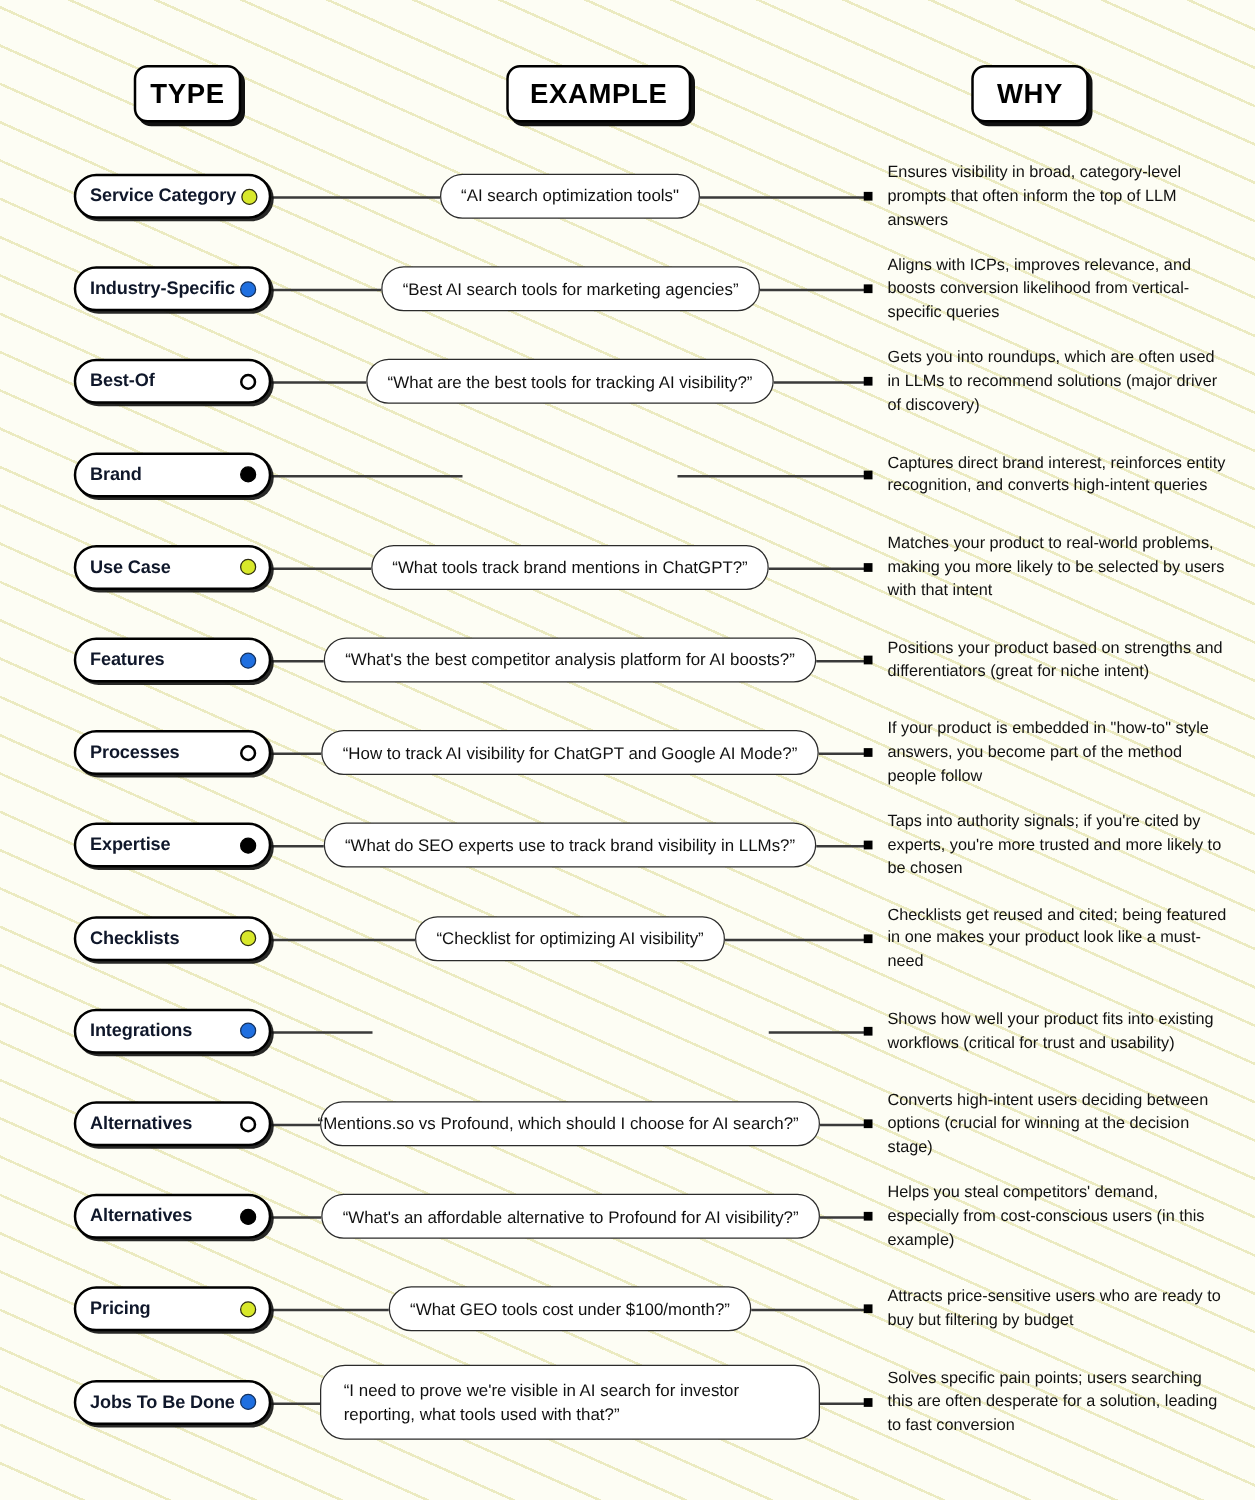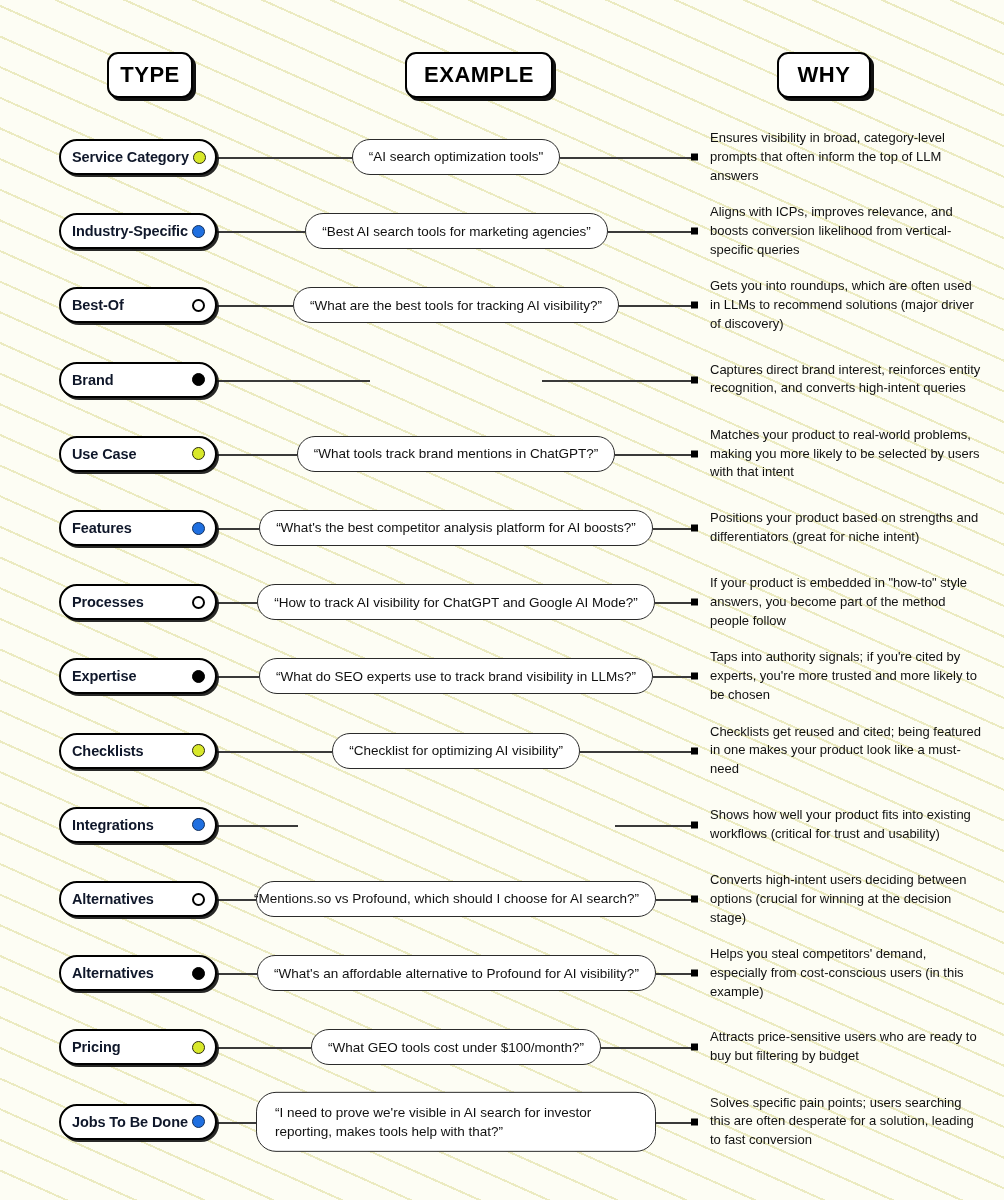--- a/index.html
+++ b/index.html
@@ -296,21 +296,21 @@
         <div class="line" style="left: 217px; width: 94px;"></div>
         <div class="line" style="left: 601px; width: 94px;"></div>
         <div class="sq" style="left: 691px;"></div>
       </div>
       <div class="row" style="top: 1084.6px;">
         <div class="type-pill">
           <span class="type-label">Jobs To Be Done</span>
           <span class="dot blue"></span>
         </div>
         <div class="ex-box two-line" style="width: 400px; left: 256px;">
-          <span class="ex-text">“I need to prove we're visible in AI search for investor reporting, makes tools help with that?”</span>
+          <span class="ex-text">“I need to prove we're visible in AI search for investor reporting, what tools used with that?”</span>
         </div>
         <div class="why">Solves specific pain points; users searching this are often desperate for a solution, leading to fast conversion</div>
         <div class="line" style="left: 217px; width: 39px;"></div>
         <div class="line" style="left: 656px; width: 39px;"></div>
         <div class="sq" style="left: 691px;"></div>
       </div>
     </div>
 
 </div>
 

